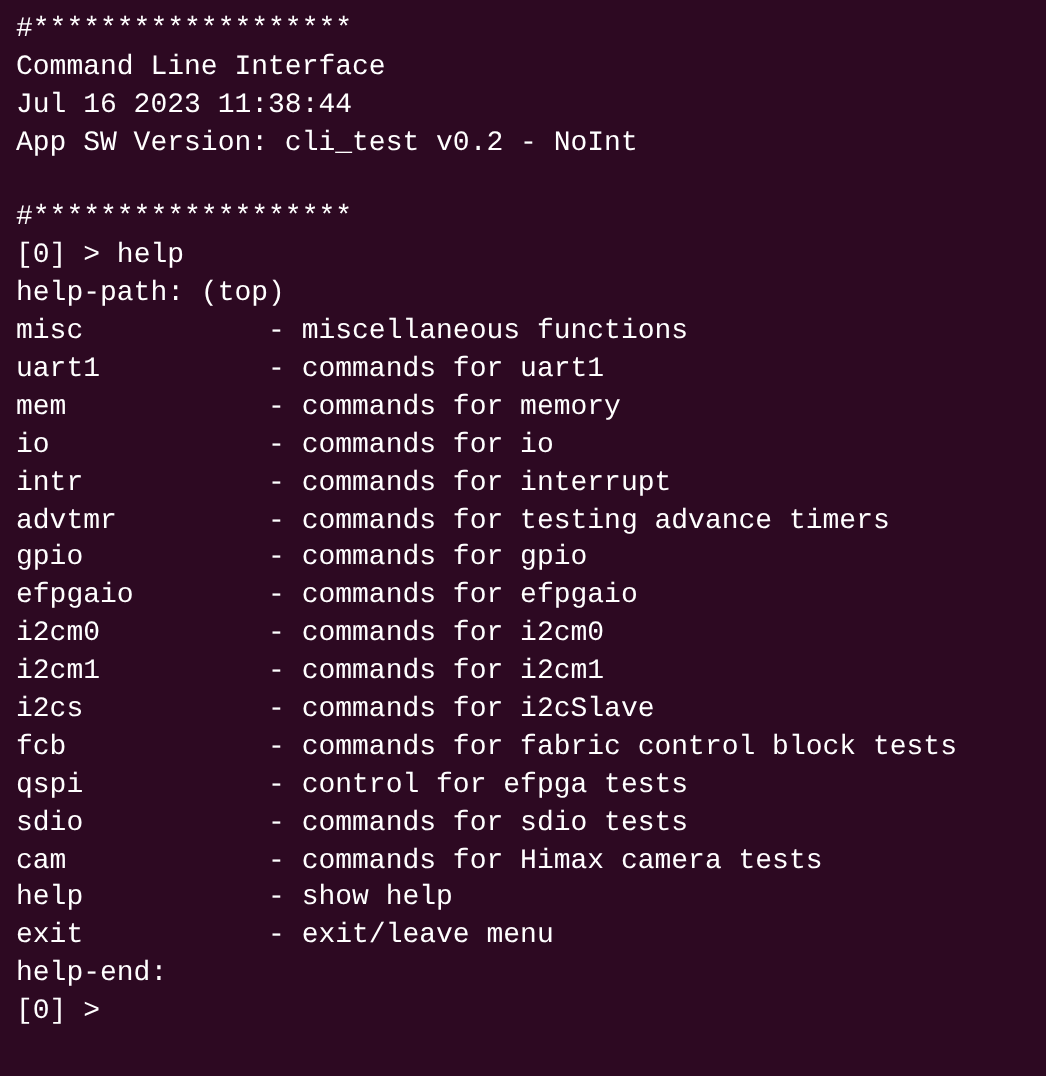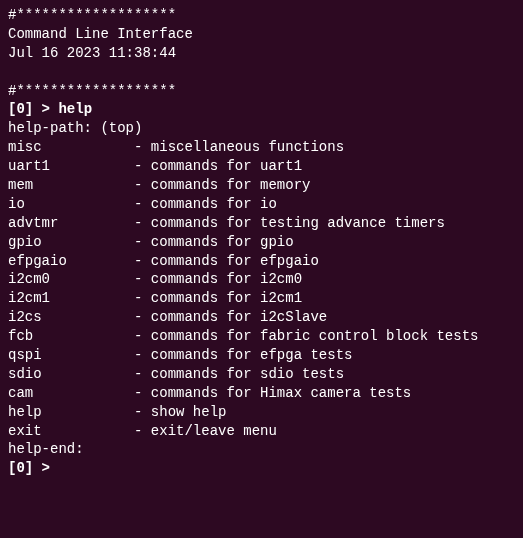--- a/index.html
+++ b/index.html
@@ -16,47 +16,48 @@
       padding: 6px 8px;
       width: 523px;
       height: 538px;
       overflow: hidden;
     }
     .line {
       white-space: pre;
     }
     .prompt-line {
       white-space: pre;
-      font-weight: bold;
     }
   </style>
 </head>
 <body>
 
 <div>
   <div class="line">#*******************</div>
   <div class="line">Command Line Interface</div>
   <div class="line">Jul 16 2023 11:38:44</div>
+  <div class="line">App SW Version: cli_test v0.2 - NoInt</div>
   <div class="line">&nbsp;</div>
   <div class="line">#*******************</div>
   <div class="prompt-line"><span>[0] &gt; </span><span>help</span></div>
   <div class="line">help-path: (top)</div>
   <div id="help-list">
       <div class="line">misc           - miscellaneous functions</div>
       <div class="line">uart1          - commands for uart1</div>
       <div class="line">mem            - commands for memory</div>
       <div class="line">io             - commands for io</div>
+      <div class="line">intr           - commands for interrupt</div>
       <div class="line">advtmr         - commands for testing advance timers</div>
       <div class="line">gpio           - commands for gpio</div>
       <div class="line">efpgaio        - commands for efpgaio</div>
       <div class="line">i2cm0          - commands for i2cm0</div>
       <div class="line">i2cm1          - commands for i2cm1</div>
       <div class="line">i2cs           - commands for i2cSlave</div>
       <div class="line">fcb            - commands for fabric control block tests</div>
-      <div class="line">qspi           - commands for efpga tests</div>
+      <div class="line">qspi           - control for efpga tests</div>
       <div class="line">sdio           - commands for sdio tests</div>
       <div class="line">cam            - commands for Himax camera tests</div>
       <div class="line">help           - show help</div>
       <div class="line">exit           - exit/leave menu</div>
     </div>
   <div class="line">help-end:</div>
   <div class="prompt-line"><span>[0] &gt; </span></div>
 </div>
 
 </body></html>

